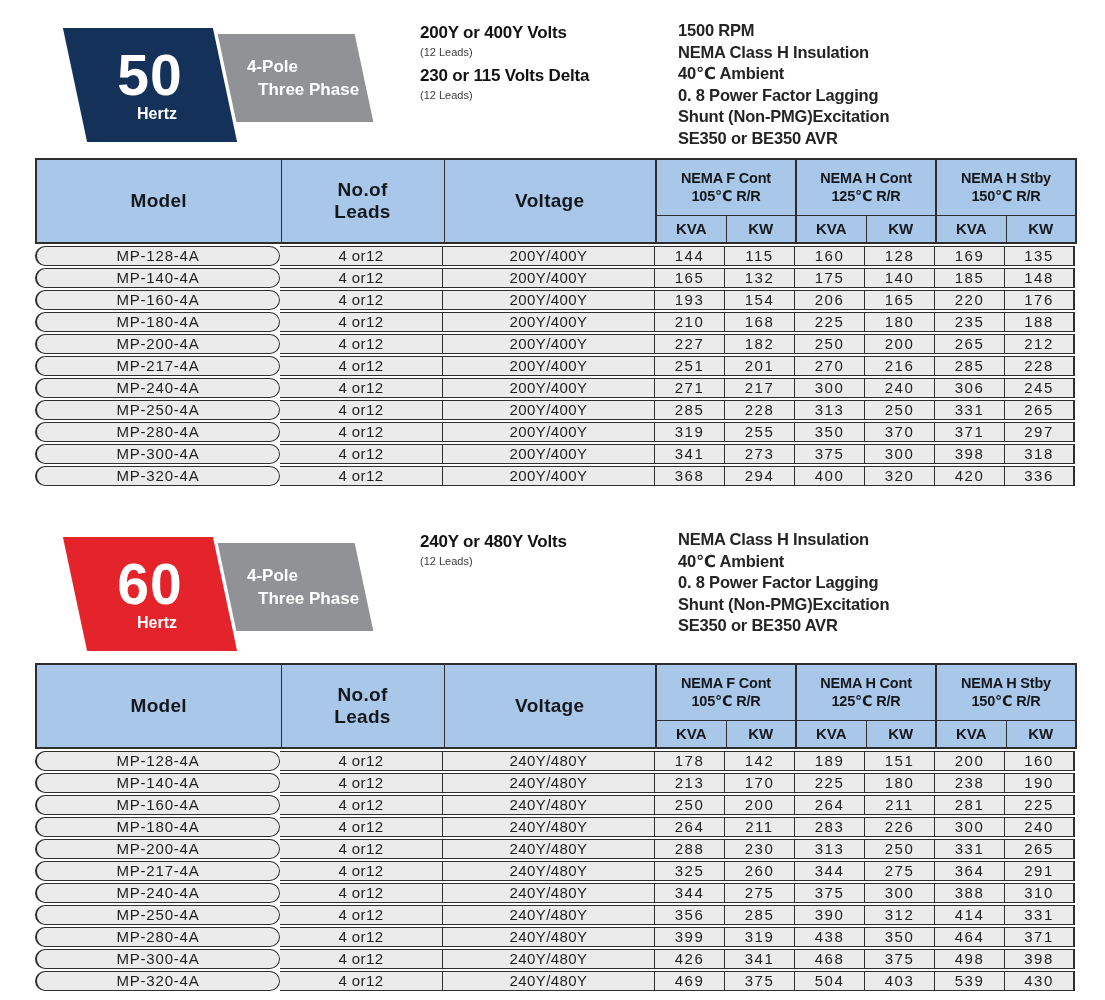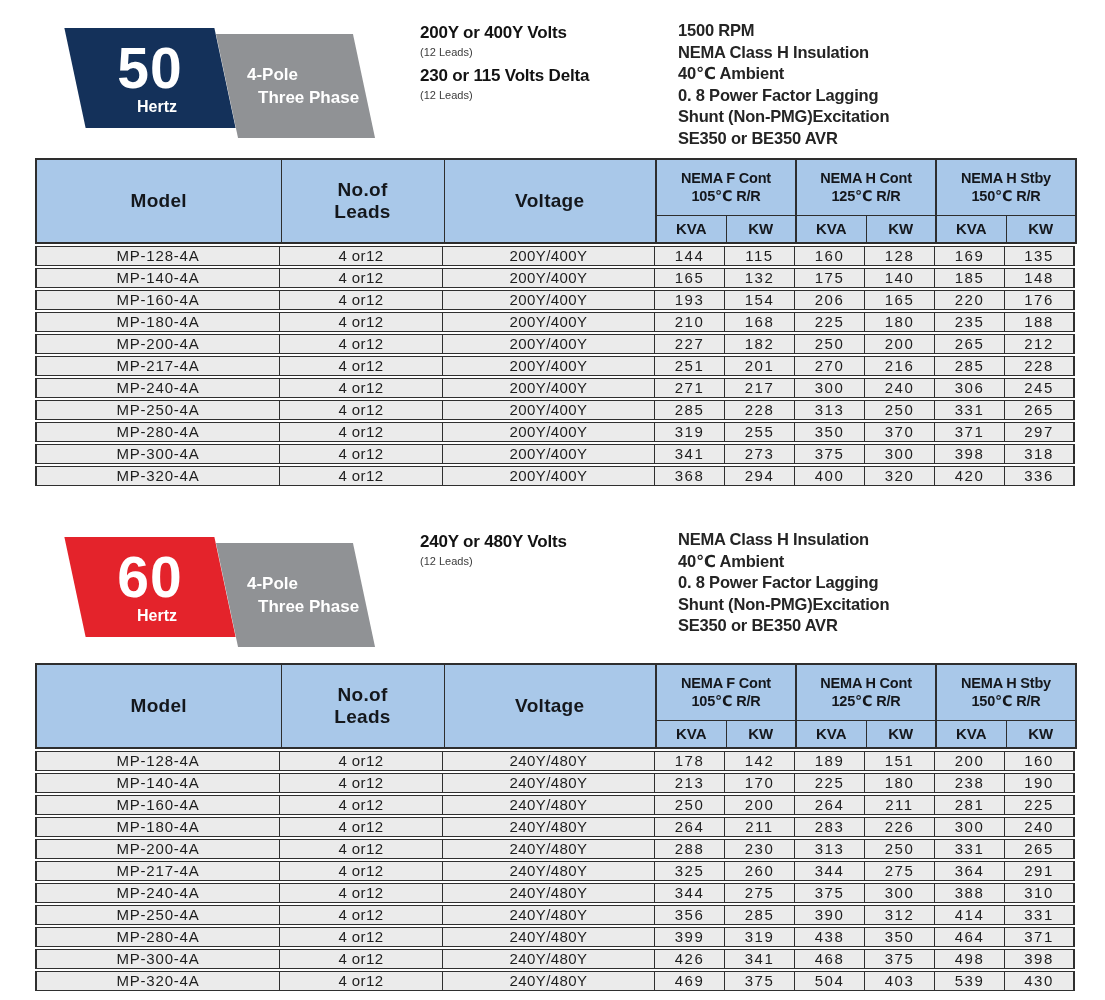--- a/index.html
+++ b/index.html
@@ -4,29 +4,29 @@
 <style>
   * { margin:0; padding:0; box-sizing:border-box; }
   body { background:#ffffff; font-family:"Liberation Sans","DejaVu Sans",sans-serif; }
   .sheet { position:relative; width:1105px; height:1000px; background:#fff; overflow:hidden; }
 
   
   .sec-head { position:absolute; left:0; width:1105px; height:140px; }
   #sec1 { top:18px; }
   #sec2 { top:518px;margin-top:9px; }
 
-  .freq-badge { position:absolute; left:75px; top:10px; width:150px; height:100px; }
+  .freq-badge { position:absolute; left:75px; top:10px; width:150px; height:114px; }
   .freq-badge .bg { position:absolute; left:0; top:0; width:100%; height:100%; transform:skewX(12deg); }
   .bg-navy { background:#14315a; }
   .bg-red  { background:#e4232b; }
   .freq-badge .inner { position:relative; width:100%; height:100%; display:flex; flex-direction:column; align-items:center; justify-content:center; color:#fff; }
   .freq-num  { font-size:57px; font-weight:bold; line-height:56px; letter-spacing:1px; }
   .freq-unit { font-size:16px; font-weight:bold; margin-top:1px; margin-left:14px; line-height:20px; }
 
-  .pole-badge { position:absolute; left:227px; top:16px; width:137px; height:104px; }
+  .pole-badge { position:absolute; left:227px; top:16px; width:137px; height:88px; }
   .pole-badge .bg { position:absolute; left:0; top:0; width:100%; height:100%; transform:skewX(12deg); background:#909295; }
   .pole-badge .inner { position:relative; height:100%; display:flex; flex-direction:column; justify-content:center; color:#fff; font-weight:bold; font-size:17px; line-height:23px; }
   .pole-l1 { padding-left:20px; }
   .pole-l2 { padding-left:31px; }
 
   .volt-block { position:absolute; left:420px; top:4px; }
   .volt-main { font-size:17px; font-weight:bold; color:#121212; line-height:21px; letter-spacing:-0.2px; }
   .volt-sub  { font-size:11px; color:#3c3c3c; line-height:19px; margin-bottom:3px; }
 
   .spec-block { position:absolute; left:678px; top:2px; font-size:16.5px; font-weight:bold; color:#242424; line-height:21.5px; letter-spacing:-0.2px; }
@@ -40,21 +40,21 @@
   .t-head { border-collapse:collapse; }
   .t-head th { background:#a9c8e9; border:1.5px solid #2e2e2e; font-weight:bold; color:#14171c; }
   .t-head .th-main { font-size:19px; height:84px; letter-spacing:0.3px; }
   .t-head .th-grp  { font-size:14.5px; height:56px; line-height:18px; letter-spacing:-0.2px; }
   .t-head .th-sub  { font-size:15px; height:28px; }
   .t-head { border:2px solid #2e2e2e; }
   .grp-l { border-left-width:2.5px !important; }
 
   .t-body { border-collapse:separate; border-spacing:0 2px; margin-top:0; }
   .t-body td { background:#ebebeb; border-top:1.5px solid #2f2f2f; border-bottom:1.5px solid #2f2f2f; border-right:1.5px solid #2f2f2f; height:15px; font-size:15px; line-height:15px; color:#1e1e1e; text-align:center; padding:1px 0 2px 0; }
-  .t-body td:first-child { border-left:2px solid #2f2f2f; }
+  .t-body td:first-child { border-left:2px solid #2f2f2f;border-radius:10px; }
   .t-body td:last-child  { border-right:2px solid #2f2f2f; }
   .t-body td.c-rating { letter-spacing:1.5px; }
   .t-body td.c-model  { letter-spacing:0.8px; }
   .t-body td.c-plain  { letter-spacing:0.4px; }
 </style>
 </head>
 <body>
 
 <div class="sheet">
 

